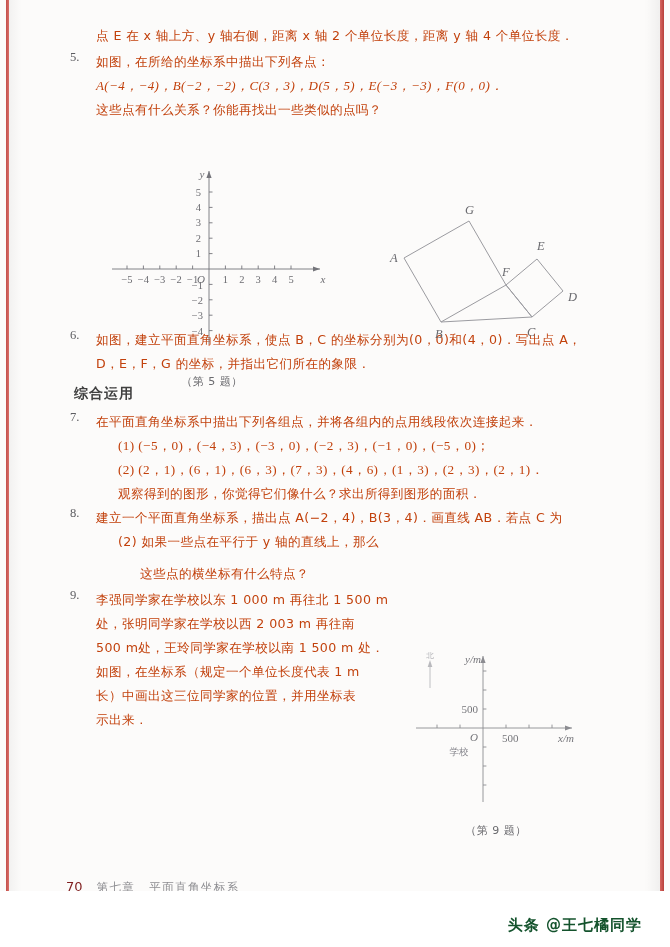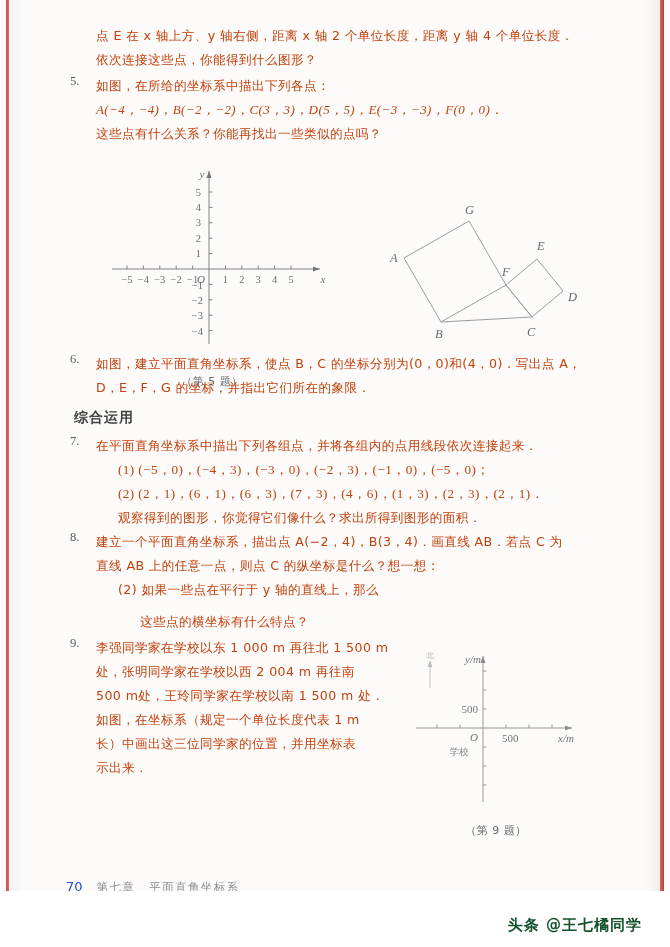--- a/index.html
+++ b/index.html
@@ -111,21 +111,21 @@
     left: 66px;
     bottom: 52px;
     font-family: "DejaVu Sans", "Liberation Sans", sans-serif;
     font-size: 11.5px;
     color: #8d8d91;
     letter-spacing: 1.4px;
     display: flex;
     gap: 14px;
     align-items: baseline;
   }
-  .footer .pg { font-size: 13px; color: #1d4ed8; letter-spacing: 0; }
+  .footer .pg { font-size: 13px; color: #7f1d1d; letter-spacing: 0; }
 
   .watermark {
     position: absolute;
     right: 28px;
     bottom: 12px;
     font-family: "DejaVu Sans", "Liberation Sans", sans-serif;
     font-size: 15px;
     font-weight: bold;
     color: #14532d;
     letter-spacing: 1px;
@@ -145,21 +145,20 @@
 
   <div class="paper"></div>
   <div class="edge-left"></div>
   <div class="edge-left-shade"></div>
   <div class="edge-right"></div>
   <div class="edge-right-shade"></div>
 
   <div class="content">
 
     <div class="line cjk">点 E 在 x 轴上方、y 轴右侧，距离 x 轴 2 个单位长度，距离 y 轴 4 个单位长度．</div>
-    <div class="line cjk">依次连接这些点，你能得到什么图形？</div>
 
     <div class="qrow" style="margin-top:2px;">
       <span class="qnum">5.</span>
       <div class="line cjk">如图，在所给的坐标系中描出下列各点：</div>
       <div class="line mathy" style="font-size:13px;">A(−4，−4)，B(−2，−2)，C(3，3)，D(5，5)，E(−3，−3)，F(0，0)．</div>
       <div class="line cjk">这些点有什么关系？你能再找出一些类似的点吗？</div>
     </div>
 
     <div style="height:206px;"></div>
 
@@ -175,29 +174,28 @@
       <span class="qnum">7.</span>
       <div class="line cjk">在平面直角坐标系中描出下列各组点，并将各组内的点用线段依次连接起来．</div>
       <div class="line mathy indent-1" style="font-style:normal;">(1) (−5，0)，(−4，3)，(−3，0)，(−2，3)，(−1，0)，(−5，0)；</div>
       <div class="line mathy indent-1" style="font-style:normal;">(2) (2，1)，(6，1)，(6，3)，(7，3)，(4，6)，(1，3)，(2，3)，(2，1)．</div>
       <div class="line cjk indent-1">观察得到的图形，你觉得它们像什么？求出所得到图形的面积．</div>
     </div>
 
     <div class="qrow">
       <span class="qnum">8.</span>
       <div class="line cjk">建立一个平面直角坐标系，描出点 A(−2，4)，B(3，4)．画直线 AB．若点 C 为</div>
-      <div class="line cjk">直线 AB 上的任意一点，则点 C 的纵坐标是什么？想一想：</div>
       <div class="line cjk indent-1">(2) 如果一些点在平行于 y 轴的直线上，那么</div>
       <div class="line cjk indent-2">这些点的横坐标有什么特点？</div>
     </div>
 
     <div class="qrow" style="margin-top:2px; width:300px;">
       <span class="qnum">9.</span>
       <div class="line cjk">李强同学家在学校以东 1 000 m 再往北 1 500 m</div>
-      <div class="line cjk">处，张明同学家在学校以西 2 004 m 再往南</div>
+      <div class="line cjk">处，张明同学家在学校以西 2 003 m 再往南</div>
       <div class="line cjk">500 m处，王玲同学家在学校以南 1 500 m 处．</div>
       <div class="line cjk">如图，在坐标系（规定一个单位长度代表 1 m</div>
       <div class="line cjk">长）中画出这三位同学家的位置，并用坐标表</div>
       <div class="line cjk">示出来．</div>
     </div>
 
   </div>
 
   <div class="fig" style="left:104px; top:166px; width:240px; height:205px;">
     <svg width="240" height="185" viewBox="0 0 240 185">

